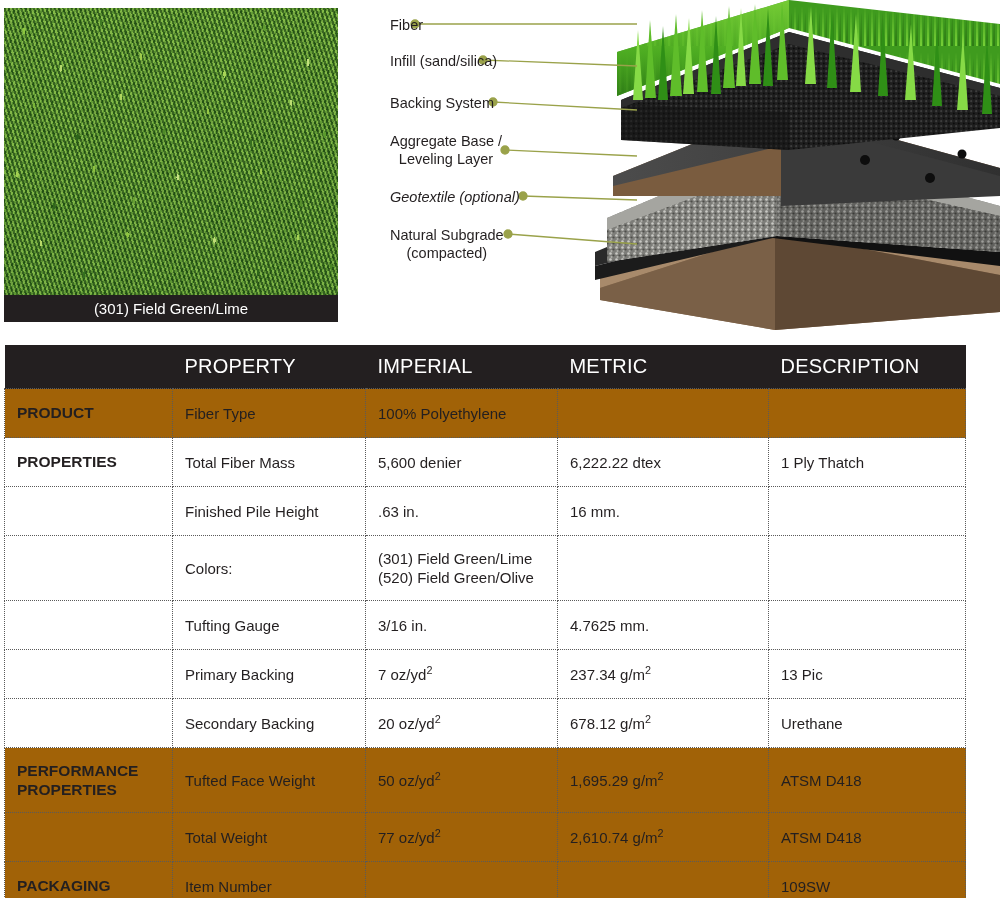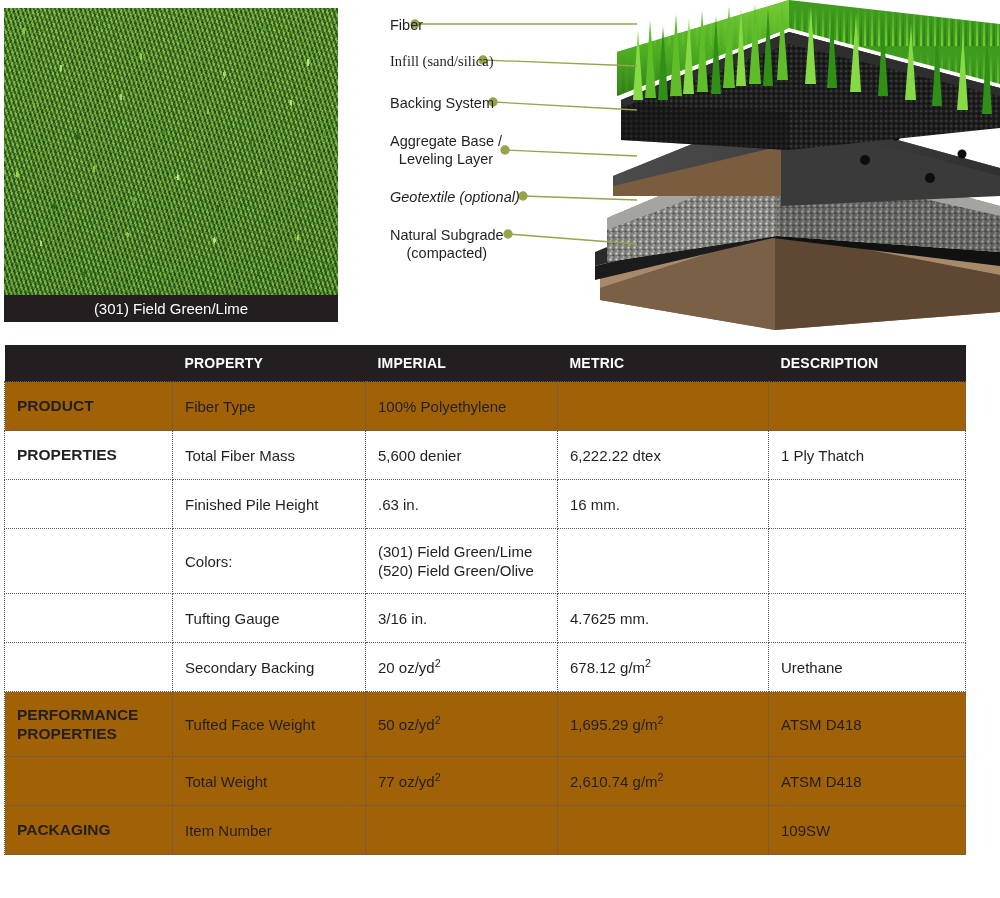--- a/index.html
+++ b/index.html
@@ -83,21 +83,21 @@
     table-layout:fixed;
   }
   #spec-table col.c0{width:168px;}
   #spec-table col.c1{width:193px;}
   #spec-table col.c2{width:192px;}
   #spec-table col.c3{width:211px;}
   #spec-table col.c4{width:197px;}
 
   #spec-table thead th{
     background:#231f20;color:#ffffff;
-    font-size:14px;font-weight:bold;
+    font-size:20px;font-weight:normal;
     text-align:left;
     padding:10px 0 10px 12px;
     border:none;
     letter-spacing:.2px;
   }
   #spec-table tbody td{
     border:1px dotted #5a5a5a;
     font-size:15px;
     padding:9px 0 9px 12px;
     vertical-align:middle;
@@ -250,21 +250,21 @@
           <circle cx="160" cy="150" r="4"></circle>
         <line x1="178" y1="196" x2="292" y2="200"></line> 
           <circle cx="178" cy="196" r="4"></circle>
         <line x1="163" y1="234" x2="292" y2="244"></line> 
           <circle cx="163" cy="234" r="4"></circle>
       </g>
     </svg>
 
     <div id="diagram-labels">
       <div class="diag-label" style="top:16px;left:45px;">Fiber</div>
-      <div class="diag-label" style="top:52px;left:45px;font-family:Liberation Serif, serif;">Infill (sand/silica)</div>
+      <div class="diag-label" style="top:52px;left:45px;">Infill (sand/silica)</div>
       <div class="diag-label" style="top:94px;left:45px;">Backing System</div>
       <div class="diag-label" style="top:132px;left:45px;">Aggregate Base /
 Leveling Layer</div>
       <div class="diag-label" style="top:188px;left:45px;font-style:italic;">Geotextile (optional)</div>
       <div class="diag-label" style="top:226px;left:45px;">Natural Subgrade
 (compacted)</div>
     </div>
   </div>
 </div>
 
@@ -323,20 +323,27 @@
     </tr>
 
     <tr>
       <td class="group"></td>
       <td>Tufting Gauge</td>
       <td>3/16 in.</td>
       <td>4.7625 mm.</td>
       <td></td>
     </tr>
 
+    <tr>
+      <td class="group"></td>
+      <td>Primary Backing</td>
+      <td><span>7 oz/yd</span><sup>2</sup></td>
+      <td><span>237.34 g/m</span><sup>2</sup></td>
+      <td>13 Pic</td>
+    </tr>
 
     <tr>
       <td class="group"></td>
       <td>Secondary Backing</td>
       <td><span>20 oz/yd</span><sup>2</sup></td>
       <td><span>678.12 g/m</span><sup>2</sup></td>
       <td>Urethane</td>
     </tr>
 
     <tr class="shaded">

